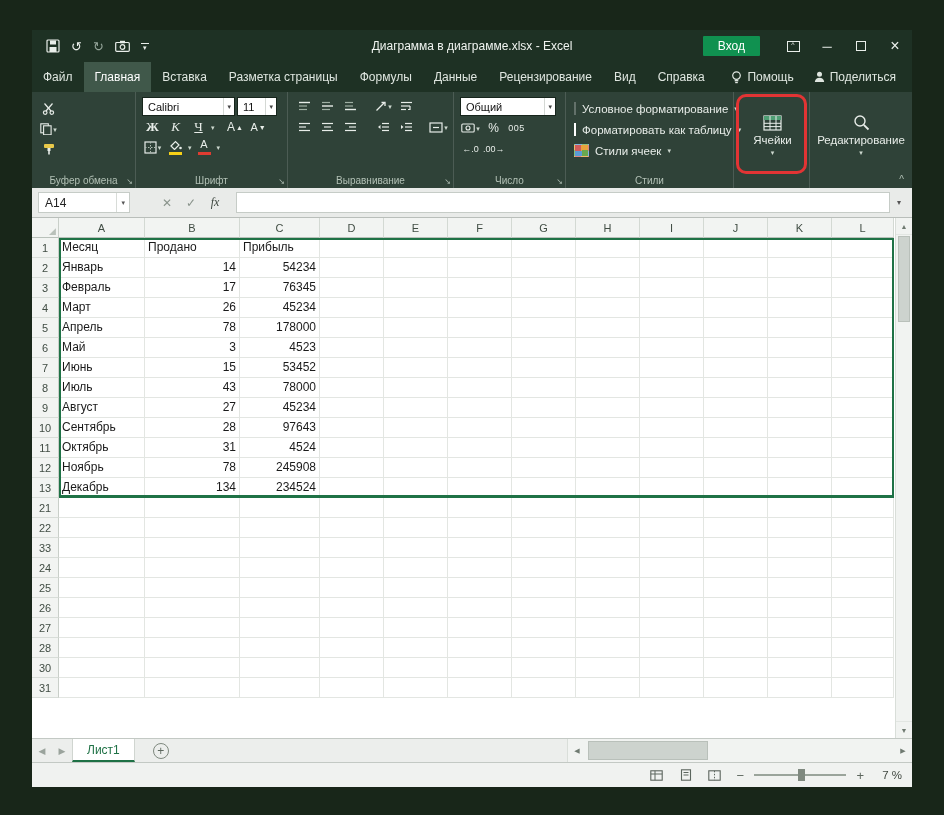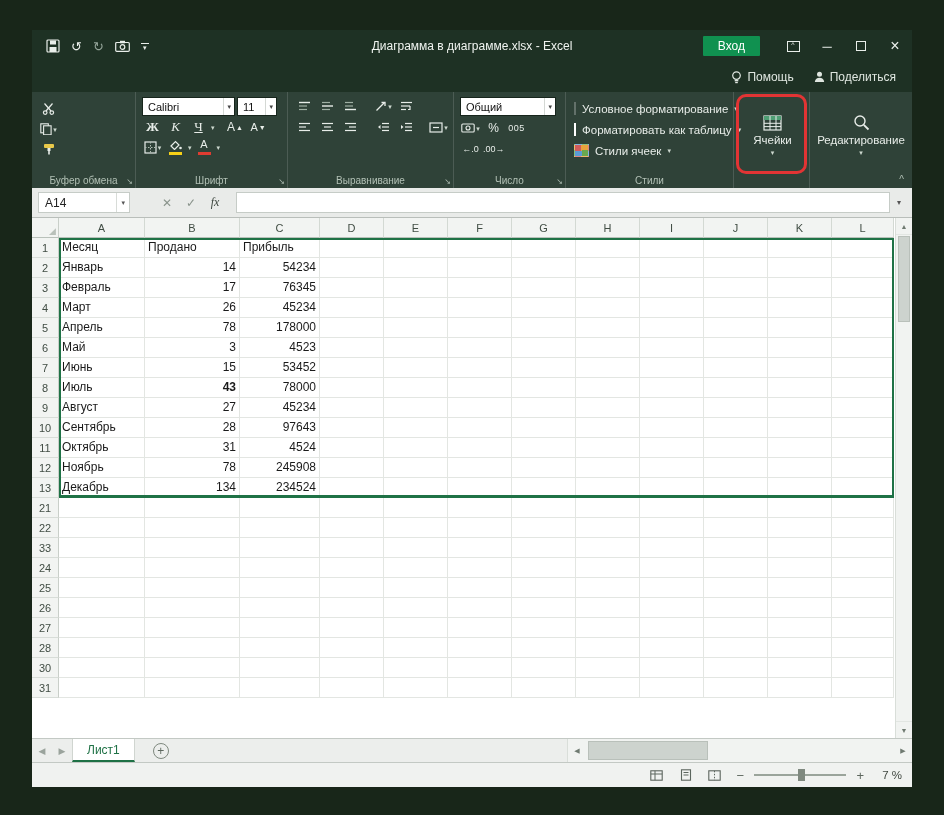--- a/index.html
+++ b/index.html
@@ -137,20 +137,31 @@
         </span>
       <span class="winbtn">─</span>
       <span class="winbtn">
           <span class="maxbox"></span>
         </span>
       <span class="winbtn" style="font-size:16px;">×</span>
     </div>
   </div>
 
   <div class="tabrow">
+    <div style="display:flex;">
+        <div class="rtab">Файл</div>
+        <div class="rtab active">Главная</div>
+        <div class="rtab">Вставка</div>
+        <div class="rtab">Разметка страницы</div>
+        <div class="rtab">Формулы</div>
+        <div class="rtab">Данные</div>
+        <div class="rtab">Рецензирование</div>
+        <div class="rtab">Вид</div>
+        <div class="rtab">Справка</div>
+      </div>
     <div class="tab-right">
       <span class="item">
         <span>
           <svg width="11" height="13" viewBox="0 0 11 13">
               <circle cx="5.5" cy="4.6" r="3.8" fill="none" stroke="#dfe6e0" stroke-width="1.2"></circle>
               <rect x="3.7" y="9" width="3.6" height="1.4" fill="#dfe6e0"></rect>
               <rect x="4.2" y="11" width="2.6" height="1.2" fill="#dfe6e0"></rect>
             </svg>
         </span>
         <span>Помощь</span>
@@ -560,21 +571,21 @@
           <div class="cell" style="width: 64px;"></div>
           <div class="cell" style="width: 64px;"></div>
           <div class="cell" style="width: 64px;"></div>
           <div class="cell" style="width: 64px;"></div>
           <div class="cell" style="width: 64px;"></div>
           <div class="cell" style="width: 62px;"></div>
         </div>
         <div class="grow">
           <div class="rowh">8</div>
           <div class="cell" style="width: 86px;">Июль</div>
-          <div class="cell num" style="width: 95px; font-weight: bold;">43</div>
+          <div class="cell num" style="width: 95px;">43</div>
           <div class="cell num" style="width: 80px;">78000</div>
           <div class="cell" style="width: 64px;"></div>
           <div class="cell" style="width: 64px;"></div>
           <div class="cell" style="width: 64px;"></div>
           <div class="cell" style="width: 64px;"></div>
           <div class="cell" style="width: 64px;"></div>
           <div class="cell" style="width: 64px;"></div>
           <div class="cell" style="width: 64px;"></div>
           <div class="cell" style="width: 64px;"></div>
           <div class="cell" style="width: 62px;"></div>

